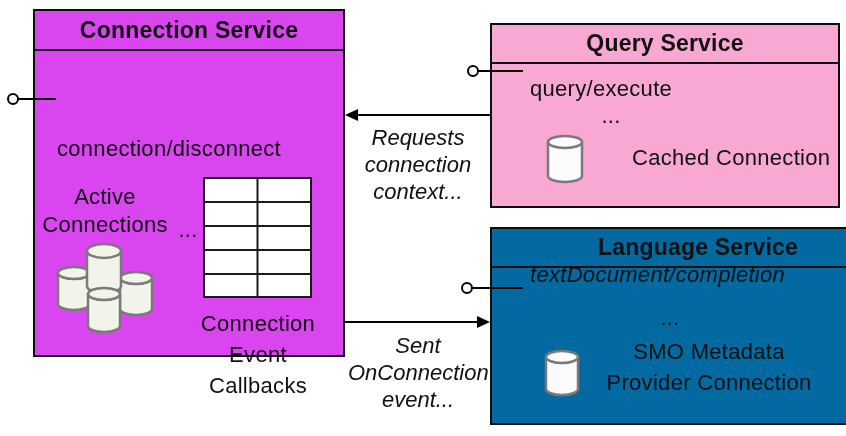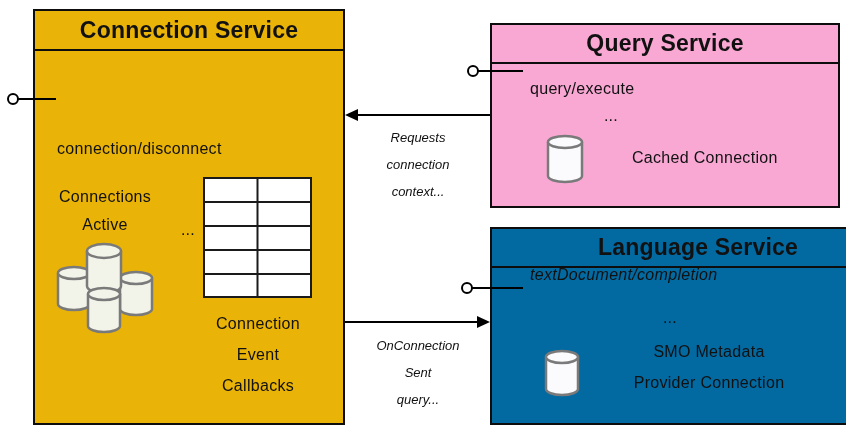--- a/index.html
+++ b/index.html
@@ -1,58 +1,58 @@
 <!DOCTYPE html>
 <html><head>
 <meta charset="utf-8">
 <style>
   html,body{margin:0;padding:0;background:#ffffff;}
   .canvas{
     position:relative;width:846px;height:436px;background:#ffffff;
     font-family:"Liberation Sans",sans-serif;color:#111111;overflow:hidden;
   }
   .box{position:absolute;border:2px solid #0d0d0d;box-sizing:border-box;}
-  .box-conn{left:33px;top:9px;width:312px;height:416px;background:#eab308;}
+  .box-conn{left:33px;top:9px;width:312px;height:348px;background:#d946ef;}
   .box-query{left:490px;top:23px;width:350px;height:185px;background:#f9a8d4;}
   .box-lang{left:490px;top:227px;width:416px;height:198px;background:#0369a1;}
   .box-header{
     position:absolute;left:0;top:0;right:0;height:37px;border-bottom:2px solid #0d0d0d;
     display:flex;align-items:center;justify-content:center;
     font-weight:bold;font-size:23px;letter-spacing:0.2px;
   }
   .box-conn .box-header{height:38px;}
-  .t{position:absolute;font-size:16px;letter-spacing:0.3px;line-height:27px;white-space:pre;}
+  .t{position:absolute;font-size:22px;letter-spacing:0.3px;line-height:27px;white-space:pre;}
   .dots{text-align:center;white-space:normal;}
   .center{text-align:center;white-space:normal;}
   .lh28{line-height:28px;}
   .lh31{line-height:31px;}
   .mid-label{
     position:absolute;left:348px;width:140px;text-align:center;
-    font-style:italic;font-size:13px;line-height:27px;color:#111111;
+    font-style:italic;font-size:22px;line-height:27px;color:#111111;
   }
   svg{display:block;}
   .abs{position:absolute;}
   .overlay{position:absolute;left:0;top:0;z-index:5;pointer-events:none;}
 </style>
 </head>
 <body>
 
 <div class="canvas">
 
   <div class="box box-conn">
     <div class="box-header">Connection Service</div>
 
     <div class="t" style="left:22px;top:70px;width:262px;">
       <div>connection/disconnect</div>
       <div class="dots">...</div>
     </div>
 
     <div class="t center lh28" style="left:0px;top:172px;width:140px;">
+      <div>Active</div>
       <div>Connections</div>
-      <div>Active</div>
     </div>
 
     <svg class="abs" style="left:18px;top:227px;" width="104" height="98" viewBox="0 0 104 98">
       <g stroke="#7a7a7a" stroke-width="2.5" fill="#f2f4ea">
 
         <path d="M5,35 L5,66 A16,6 0 0 0 37,66 L37,35"></path>
         <ellipse cx="21" cy="35" rx="16" ry="6"></ellipse>
 
         <path d="M67,40 L67,71 A16,6 0 0 0 99,71 L99,40"></path>
         <ellipse cx="83" cy="40" rx="16" ry="6"></ellipse>
@@ -115,23 +115,23 @@
       <div>Provider Connection</div>
     </div>
   </div>
 
   <div class="mid-label" style="top:124px;">
     <div>Requests</div>
     <div>connection</div>
     <div>context...</div>
   </div>
   <div class="mid-label" style="top:332px;">
+    <div>Sent</div>
     <div>OnConnection</div>
-    <div>Sent</div>
-    <div>query...</div>
+    <div>event...</div>
   </div>
 
   <svg class="overlay" width="846" height="436" viewBox="0 0 846 436">
 
     <g>
       <line x1="490" y1="115" x2="356" y2="115" stroke="#000000" stroke-width="2"></line>
       <polygon points="345,115 358,109 358,121" fill="#000000"></polygon>
     </g>
 
     <g>

